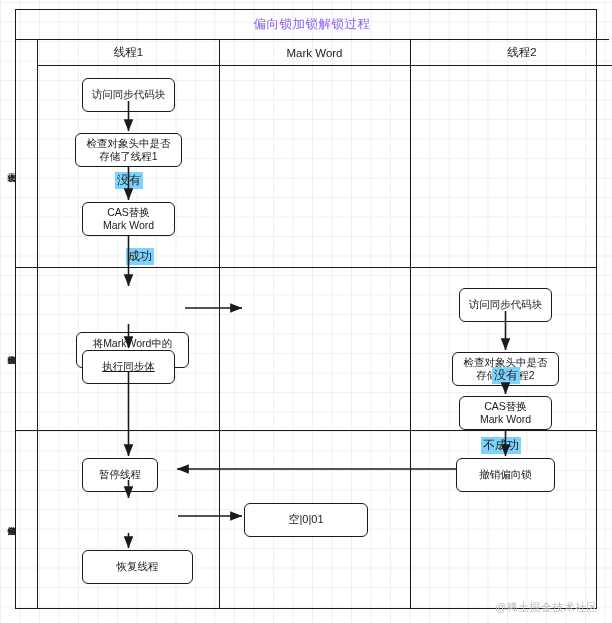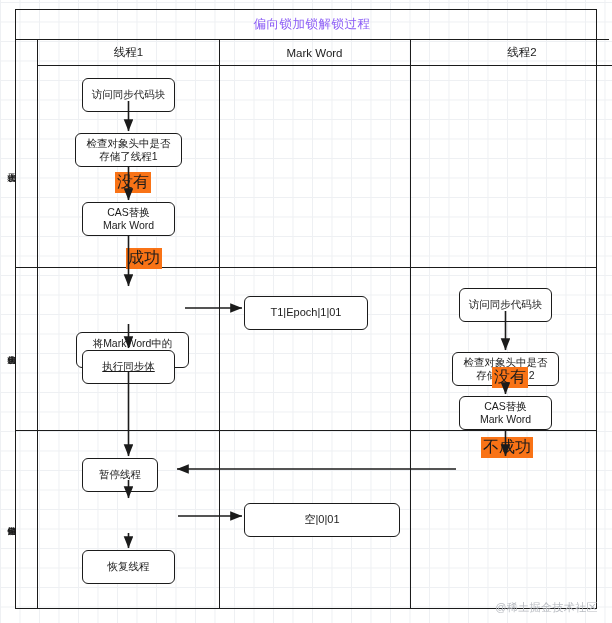--- a/index.html
+++ b/index.html
@@ -81,22 +81,22 @@
     padding:16px 3px;
     white-space:pre-line;
   }
   .node.mw{font-size:11px;}
 
   
   #wires{position:absolute;left:0;top:0;width:612px;height:623px;z-index:2;pointer-events:none;}
 
   .edge-label{
     position:absolute;
-    font-size:16px;color:#1b1b1b;
-    background:#f97316;
+    font-size:12px;color:#1b1b1b;
+    background:#7dd3fc;
     padding:0 2px;
     white-space:nowrap;
     z-index:3;
   }
 
   .watermark{
     position:absolute;right:14px;bottom:8px;
     font-size:11px;color:#b9bcc2;letter-spacing:.4px;
     z-index:4;
   }
@@ -136,30 +136,30 @@
 
   <div class="node" style="left:82px;top:78px;width:93px;height:23px;">访问同步代码块</div>
   <div class="node" style="left:75px;top:133px;width:107px;height:33px;">检查对象头中是否
 存储了线程1</div>
   <div class="node" style="left:82px;top:202px;width:93px;height:33px;">CAS替换
 Mark Word</div>
   <div class="node" style="left:76px;top:288px;width:113px;height:36px;margin-top:44px;">将MarkWord中的
 线程ID指向自己</div>
   <div class="node" style="left:82px;top:350px;width:93px;height:22px;text-decoration:underline;">执行同步体</div>
   <div class="node" style="left:82px;top:458px;width:76px;height:22px;">暂停线程</div>
-  <div class="node" style="left:82px;top:550px;width:93px;height:23px;">恢复线程</div>
+  <div class="node" style="left:82px;top:550px;width:111px;height:23px;">恢复线程</div>
 
-  <div class="node mw" style="left:244px;top:296px;width:124px;height:24px;">T1|Epoch|1|01</div>
-  <div class="node mw" style="left:244px;top:503px;width:156px;height:24px;">空|0|01</div>
+  <div class="node mw" style="left:244px;top:503px;width:124px;height:24px;">空|0|01</div>
 
   <div class="node" style="left:459px;top:288px;width:93px;height:23px;">访问同步代码块</div>
   <div class="node" style="left:452px;top:352px;width:107px;height:33px;">检查对象头中是否
 存储了线程2</div>
   <div class="node" style="left:459px;top:396px;width:93px;height:33px;">CAS替换
 Mark Word</div>
+  <div class="node" style="left:456px;top:458px;width:99px;height:22px;">撤销偏向锁</div>
 
   <div class="edge-label" style="left:115px;top:172px;">没有</div>
   <div class="edge-label" style="left:126px;top:248px;">成功</div>
   <div class="edge-label" style="left:492px;top:367px;">没有</div>
   <div class="edge-label" style="left:481px;top:437px;">不成功</div>
 
 </div>
 
 <svg id="wires" viewBox="0 0 612 623">
   <defs>

